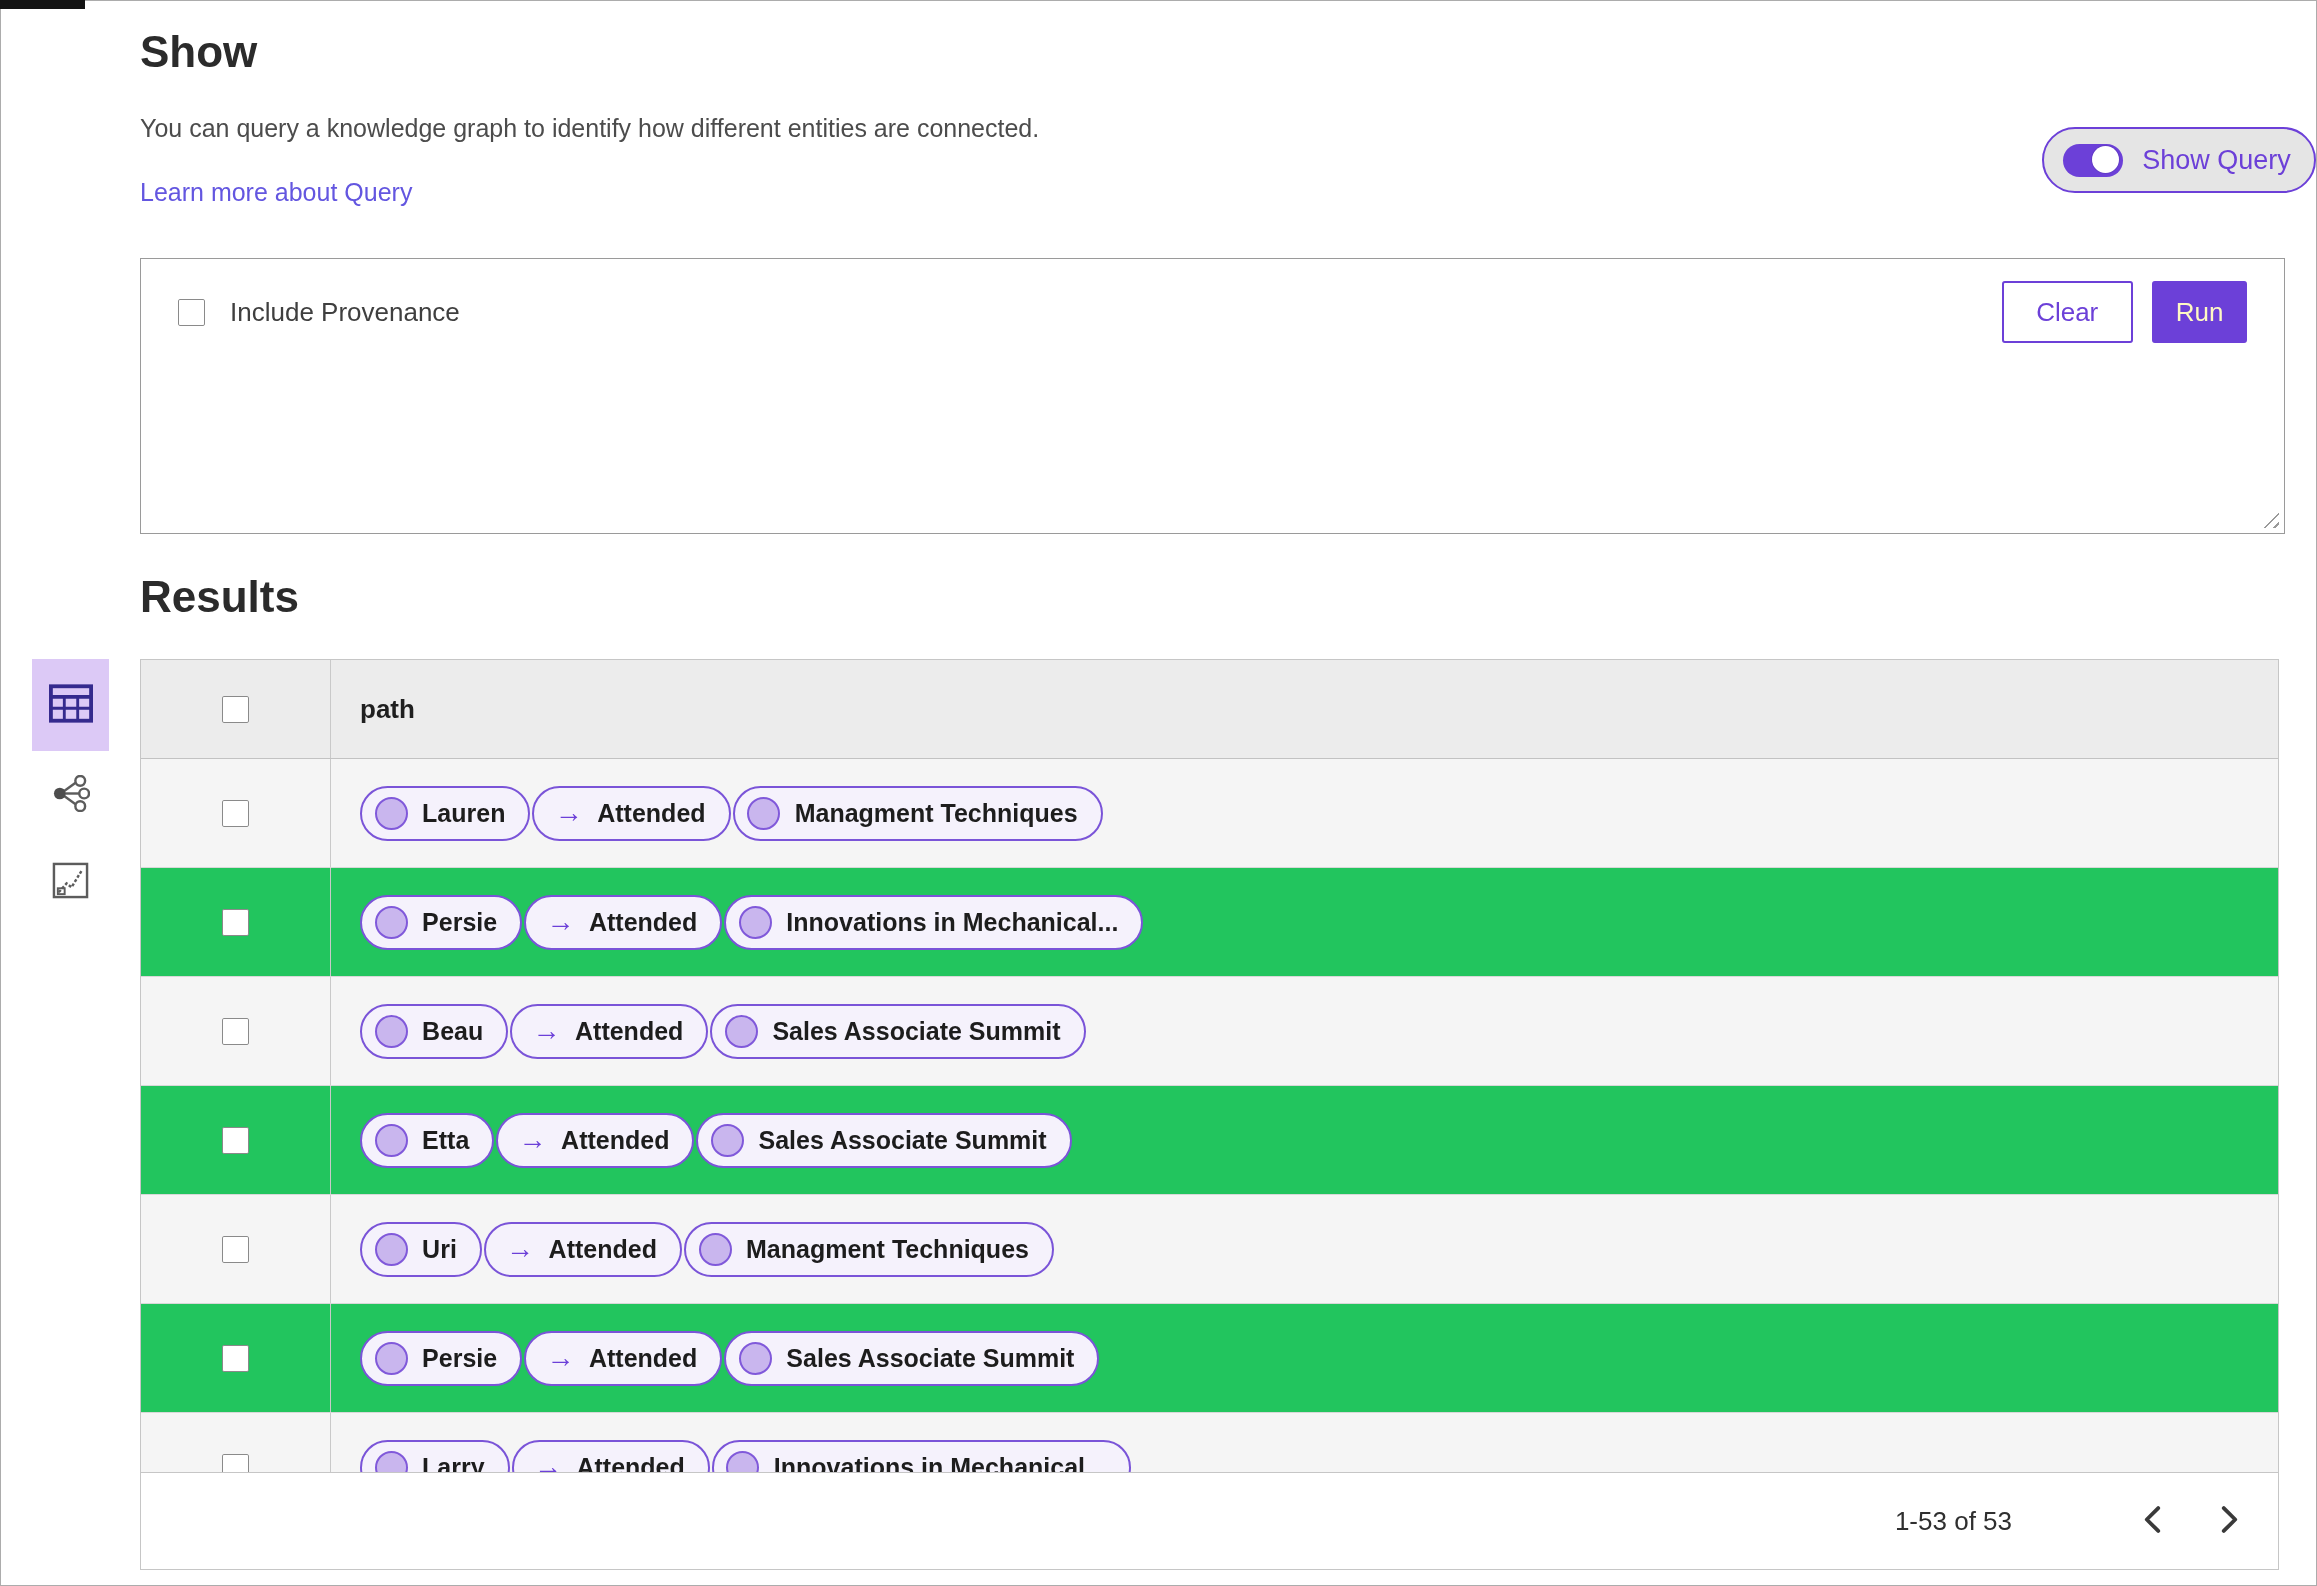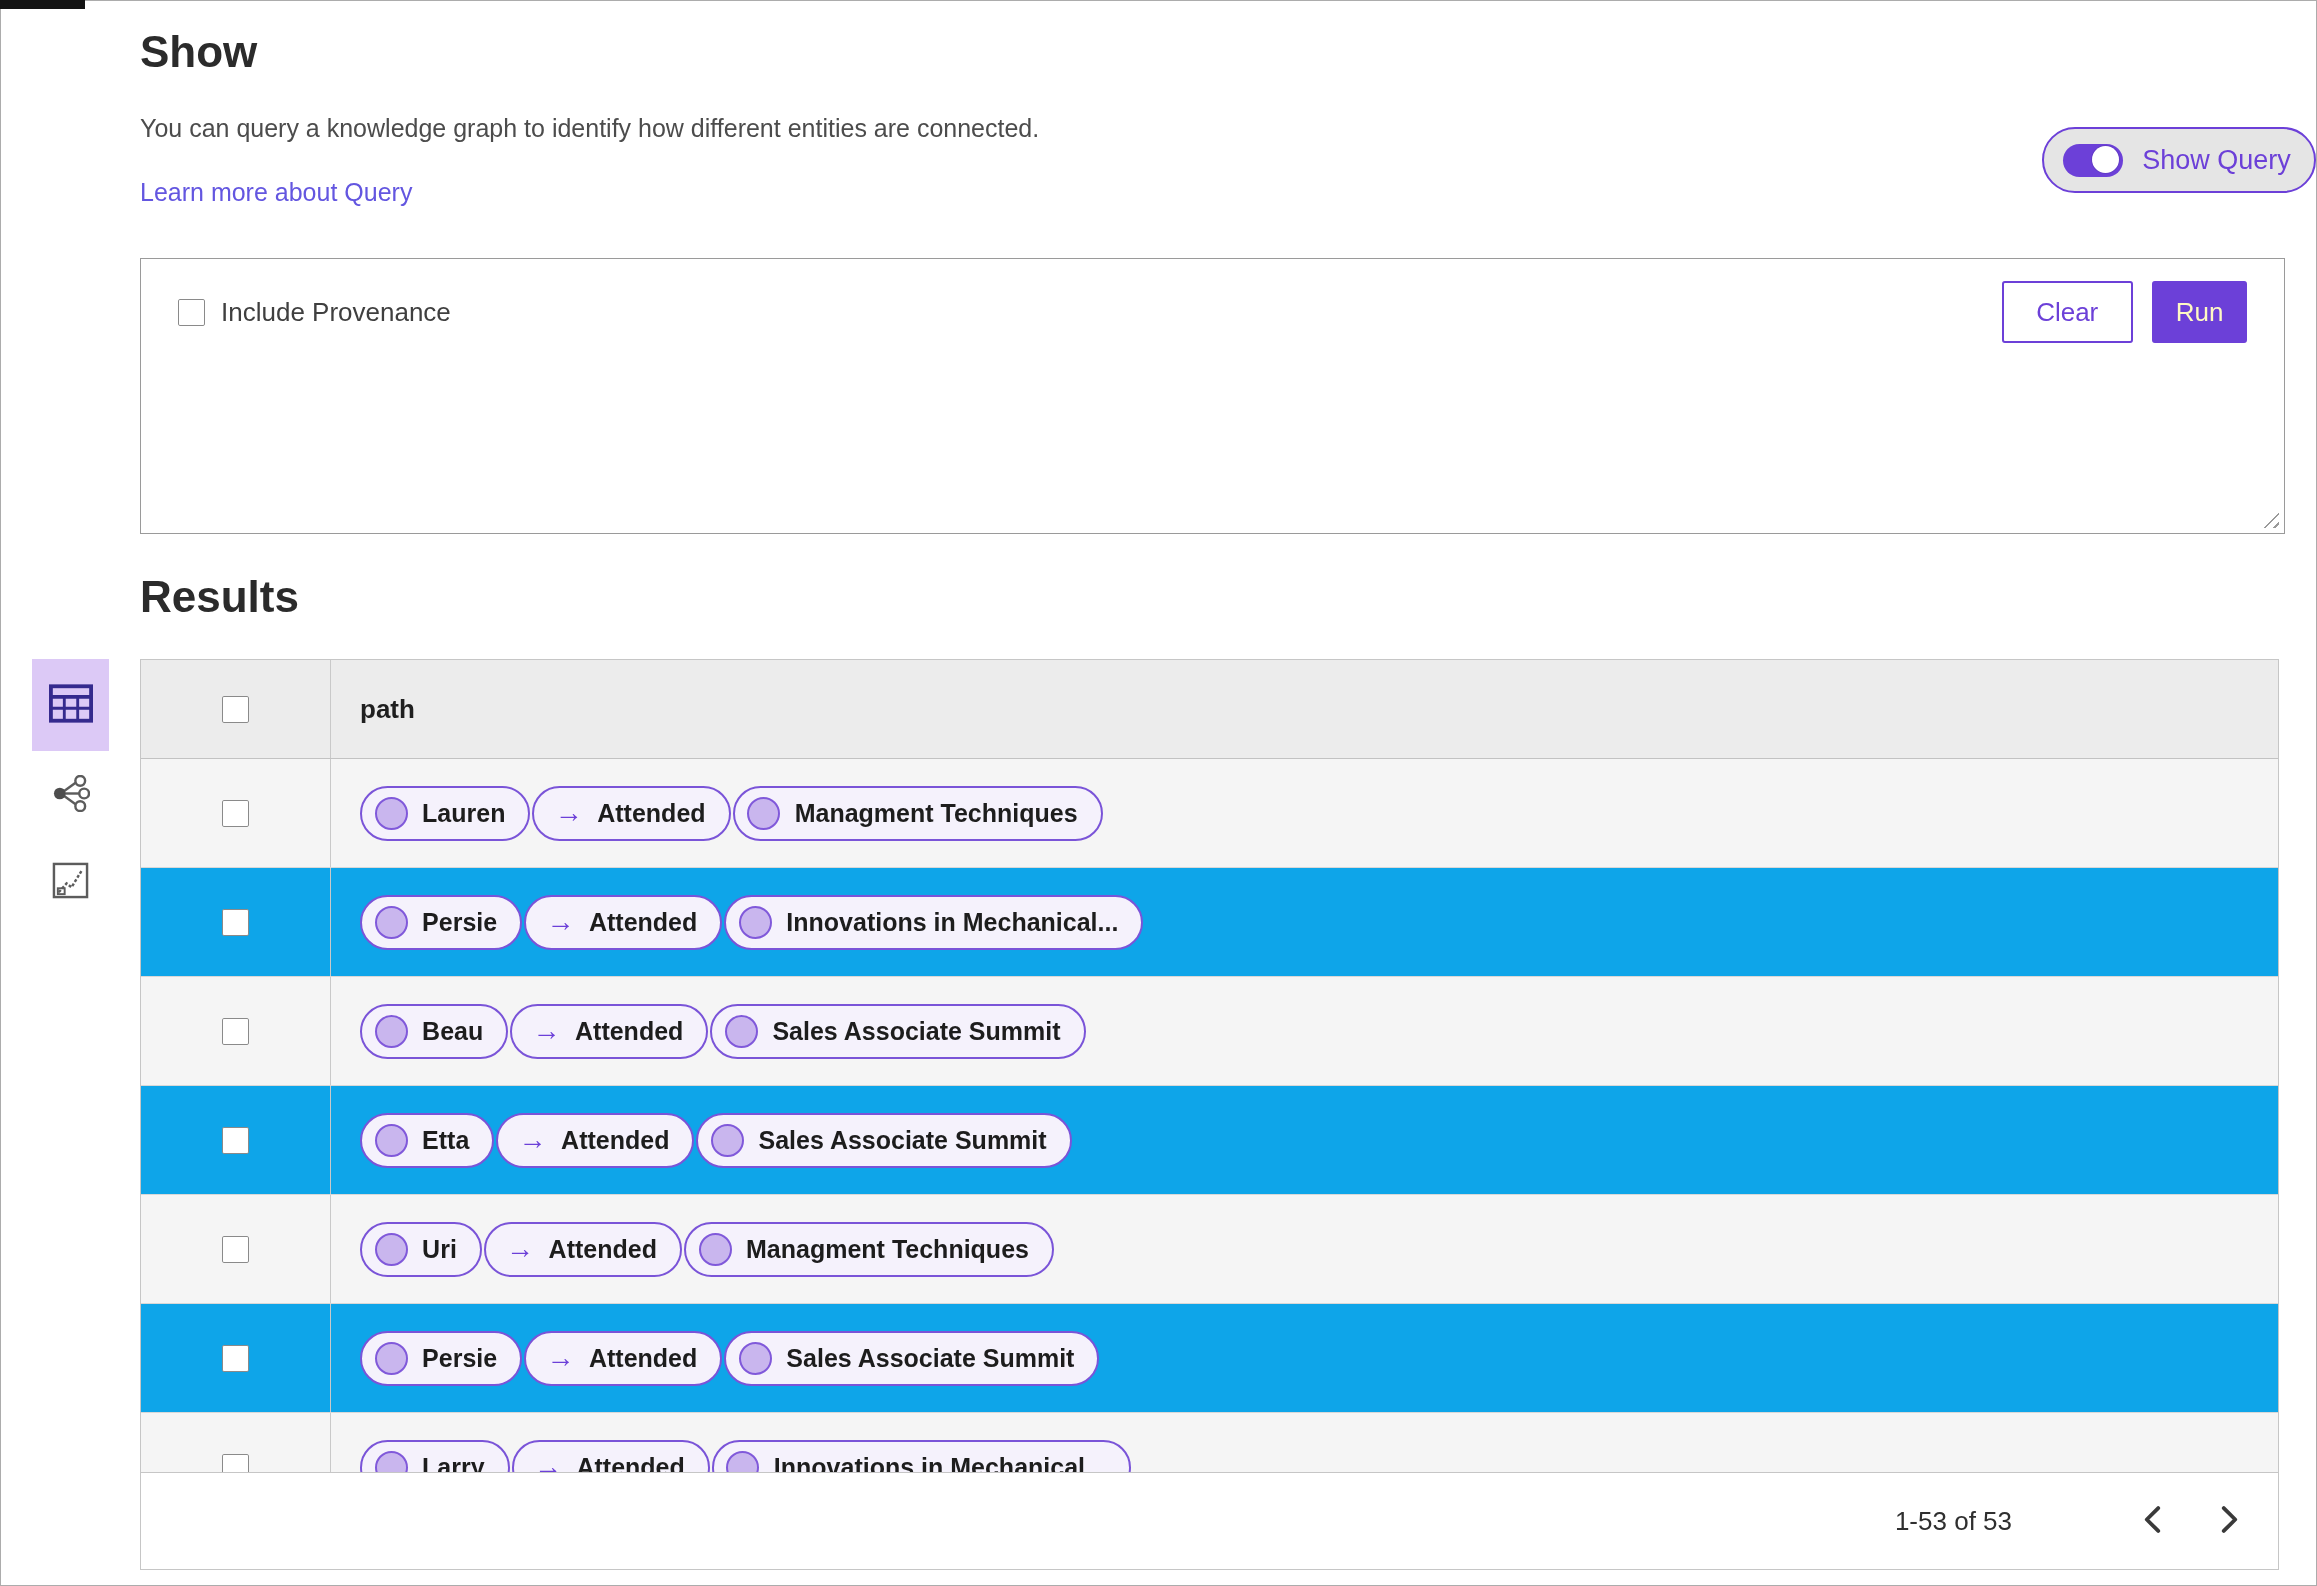--- a/index.html
+++ b/index.html
@@ -47,21 +47,21 @@
     padding:21px 29px;font-family:"Liberation Mono", monospace;font-size:26px;color:#1c1c1c;
     white-space:pre-wrap;cursor:text;
   }
   .resize-handle{
     position:absolute;right:4.8px;bottom:4.8px;width:21px;height:21px;
     background:repeating-linear-gradient(135deg,transparent 0 4.8px,#9a9a9a 4.8px 6.8px);
     clip-path:polygon(100% 0,100% 100%,0 100%);cursor:nwse-resize;
   }
   .query-footer{display:flex;align-items:center;height:106px;padding:0 37px 0 37px;}
   .cb{display:inline-block;width:27px;height:27px;border:1.9px solid #8A8A8A;background:#fff;border-radius:1.9px;cursor:pointer;flex:0 0 auto;}
-  .prov-label{font-size:26px;color:#3F3F3F;margin-left:16px;}
+  .prov-label{font-size:26px;color:#3F3F3F;margin-left:25px;}
   .spacer{flex:1;}
   .btn{height:62px;display:inline-flex;align-items:center;justify-content:center;font-size:26px;border-radius:2.9px;cursor:pointer;font-family:inherit;}
   .btn-clear{width:131px;background:#fff;border:2.4px solid var(--accent);color:var(--accent);margin-right:19.3px;}
   .btn-run{width:95px;background:var(--accent);border:2.4px solid var(--accent);color:#fef9c3;}
 
   
   .r-title{position:absolute;left:140px;top:572px;font-size:44px;font-weight:700;color:#2b2b2b;}
 
   .view-rail{position:absolute;left:32px;top:659px;width:77px;display:flex;flex-direction:column;align-items:center;}
   .view-btn{width:77px;height:92px;display:flex;align-items:center;justify-content:center;cursor:pointer;background:transparent;border:none;}
@@ -69,21 +69,21 @@
   .view-btn + .view-btn{margin-top:0;}
   .view-btn:nth-child(2){height:87px;}
   .view-btn:nth-child(3){height:87px;}
 
   .results-table{position:absolute;left:140px;top:659px;width:2139px;border:1.9px solid var(--border-gray);background:#fff;}
   .t-header{display:flex;height:99px;background:var(--header-bg);border-bottom:1.9px solid #C2C2C2;align-items:center;}
   .cb-col{width:190px;height:100%;display:flex;align-items:center;justify-content:center;border-right:1.9px solid #C9C9C9;flex:0 0 auto;}
   .path-col{flex:1;display:flex;align-items:center;padding-left:29px;height:100%;}
   .t-header .path-label{font-size:26px;font-weight:700;color:#1f1f1f;}
   .t-body{height:713px;overflow:hidden;}
-  .t-row{display:flex;height:109px;border-bottom:1.9px solid #D8D8D8;background:#0ea5e9;}
+  .t-row{display:flex;height:109px;border-bottom:1.9px solid #D8D8D8;background:#22c55e;}
   .t-row.alt{background:var(--row-alt);}
   .t-row .path-col{gap:2px;font-weight:bold;}
 
   .pill{
     display:inline-flex;align-items:center;height:55px;border:2.4px solid var(--pill-border);
     border-radius:29px;background:var(--pill-bg);padding:0 23px 0 12.6px;gap:14.5px;cursor:pointer;flex:0 0 auto;
   }
   .pill .dot{width:33px;height:33px;border-radius:50%;background:var(--node-fill);border:2.4px solid var(--node-border);}
   .pill .arrow{color:var(--accent);font-size:28px;line-height:1;margin-left:7.7px;}
   .pill .pill-label{font-size:25px;color:#1d1d1d;white-space:nowrap;}

